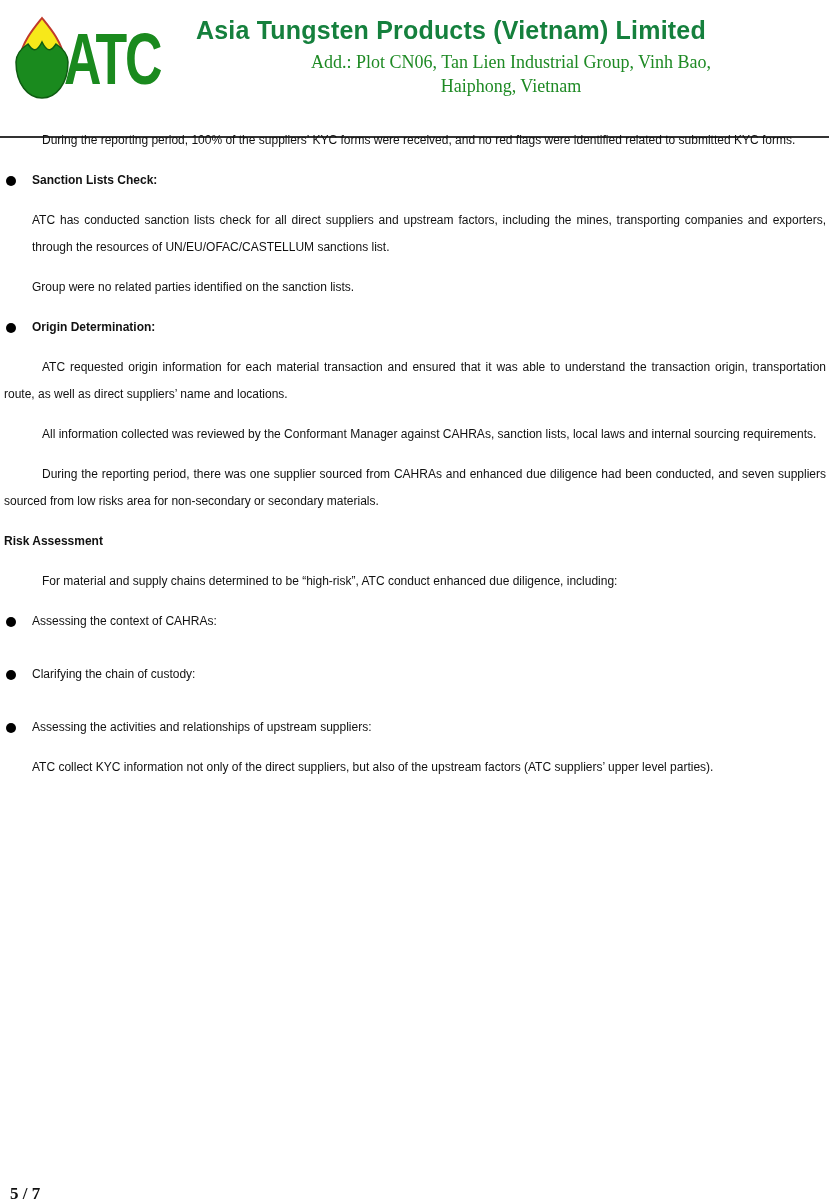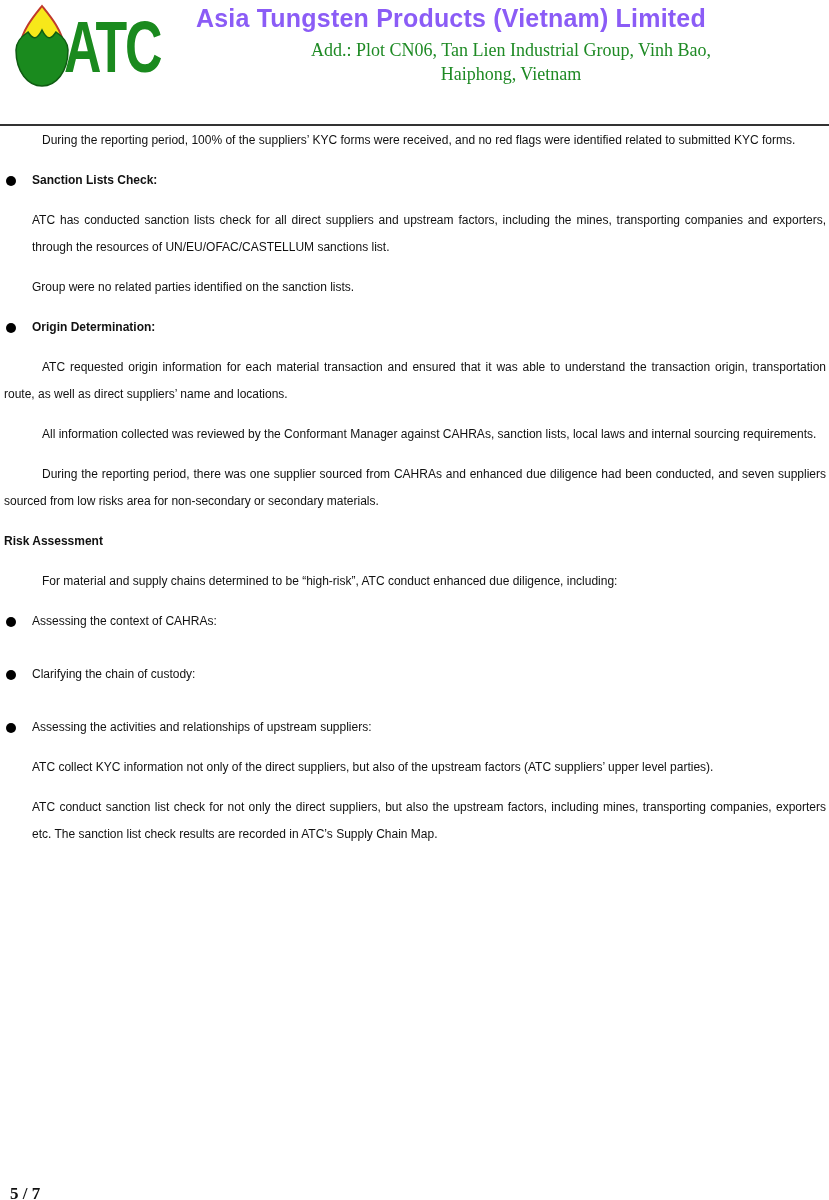--- a/index.html
+++ b/index.html
@@ -1,21 +1,21 @@
 <!DOCTYPE html>
 <html><head>
   <meta charset="utf-8">
   <style>
     html, body { margin: 0; padding: 0; background: #ffffff; }
     body { width: 829px; height: 1200px; position: relative; overflow: hidden; color: #111; }
-    .header { position: absolute; left: 0; top: 0; width: 708px; height: 126px; text-decoration: underline; }
+    .header { position: absolute; left: 0; top: 12px; width: 708px; height: 126px; text-decoration: underline; }
     .logo { position: absolute; left: 12px; top: 2px; width: 168px; height: 86px; }
     .logo svg { width: 60px; height: 86px; position: absolute; left: 0; top: 0; }
     .logo-text { position: absolute; left: 52px; top: 2px; font-family: "Liberation Sans", sans-serif; font-size: 72px; font-weight: bold; color: #1a8a1e; letter-spacing: -3px; transform: scaleX(0.72); transform-origin: left top; line-height: 86px; }
-    .company-name { position: absolute; left: 196px; top: 4px; font-family: "Liberation Sans", sans-serif; font-weight: bold; font-size: 25px; color: #8b5cf6; white-space: nowrap; letter-spacing: 0.2px; }
+    .company-name { position: absolute; left: 196px; top: 4px; font-family: "Liberation Sans", sans-serif; font-weight: bold; font-size: 25px; color: #15803d; white-space: nowrap; letter-spacing: 0.2px; }
     .address { position: absolute; left: 196px; top: 38px; width: 680px; font-family: "Liberation Serif", serif; font-size: 18px; color: #1e8a24; text-align: center; line-height: 24px; }
     .address .l1 { display: block; margin-left: -50px; }
     .address .l2 { display: block; margin-left: -50px; }
     .rule { position: absolute; left: 0; top: 124px; width: 829px; height: 2px; background: #333; }
     .content { position: absolute; left: 4px; top: 127px; width: 822px; font-family: "Liberation Sans", sans-serif; font-size: 12px; line-height: 27px; color: #111; }
     .p { margin: 0; text-align: justify; }
     .indent-first { text-indent: 38px; }
     .inset { padding-left: 28px; }
     .bullet { position: relative; padding-left: 28px; }
     .bullet .dot { position: absolute; left: 2px; top: 9px; width: 10px; height: 10px; border-radius: 50%; background: #000; }
@@ -88,16 +88,15 @@
   <div class="gap"></div>
   <div class="gap"></div>
 
   <div class="bullet">
     <span class="dot"></span>
     <span>Assessing the activities and relationships of upstream suppliers:</span>
   </div>
   <div class="gap"></div>
   <p class="p inset">ATC collect KYC information not only of the direct suppliers, but also of the upstream factors (ATC suppliers’ upper level parties).</p>
   <div class="gap"></div>
-  <p class="p inset">ATC conduct sanction list check for not only the direct suppliers, but also the upstream factors, including mines, transporting companies, exporters etc. The sanction list check results are recorded in ATC’s Supply Chain Map.</p>
 </div>
 
 <div class="footer">5 / 7</div>
 
 </body></html>

